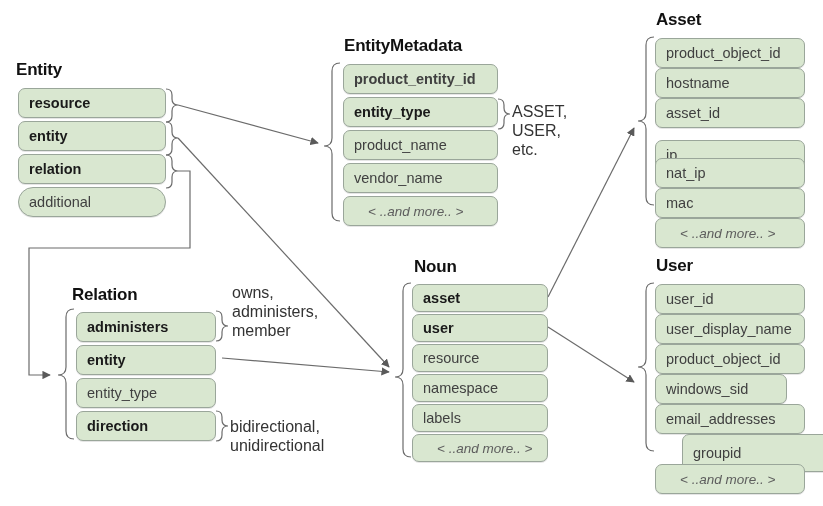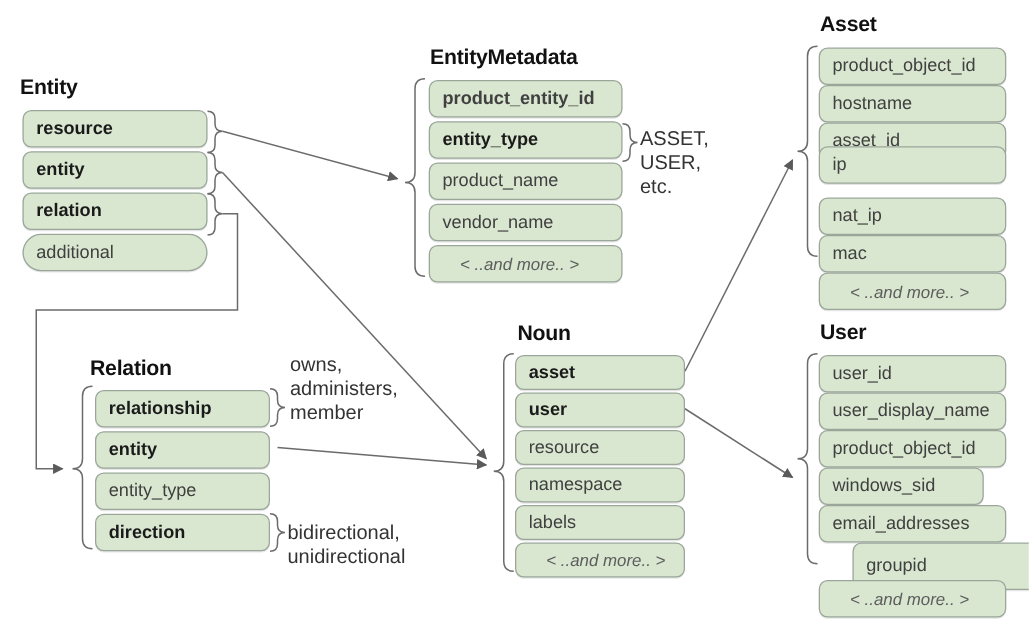--- a/index.html
+++ b/index.html
@@ -109,40 +109,40 @@
     <div class="field" style="left:343px;top:130px;width:155px;height:30px;">product_name</div>
     <div class="field" style="left:343px;top:163px;width:155px;height:30px;">vendor_name</div>
     <div class="field more" style="left:343px;top:196px;width:155px;height:30px;">&lt; ..and more.. &gt;</div>
   </div>
 
   <div class="group">
     <div class="group-title" style="left:656px;top:10px;">Asset</div>
     <div class="field" style="left:655px;top:38px;width:150px;height:30px;">product_object_id</div>
     <div class="field" style="left:655px;top:68px;width:150px;height:30px;">hostname</div>
     <div class="field" style="left:655px;top:98px;width:150px;height:30px;">asset_id</div>
-    <div class="field" style="left:655px;top:117px;width:150px;height:30px;text-align:center;">ip</div>
+    <div class="field" style="left:655px;top:140px;width:150px;height:30px;text-align:center;">ip</div>
     <div class="field" style="left:655px;top:158px;width:150px;height:30px;">nat_ip</div>
     <div class="field" style="left:655px;top:188px;width:150px;height:30px;">mac</div>
     <div class="field more" style="left:655px;top:218px;width:150px;height:30px;">&lt; ..and more.. &gt;</div>
   </div>
 
   <div class="group">
     <div class="group-title" style="left:656px;top:256px;">User</div>
     <div class="field" style="left:655px;top:284px;width:150px;height:30px;">user_id</div>
     <div class="field" style="left:655px;top:314px;width:150px;height:30px;">user_display_name</div>
     <div class="field" style="left:655px;top:344px;width:150px;height:30px;">product_object_id</div>
     <div class="field" style="left:655px;top:374px;width:132px;height:30px;">windows_sid</div>
     <div class="field" style="left:655px;top:404px;width:150px;height:30px;">email_addresses</div>
     <div class="field" style="left:682px;top:434px;width:150px;height:38px;">groupid</div>
     <div class="field more" style="left:655px;top:464px;width:150px;height:30px;">&lt; ..and more.. &gt;</div>
   </div>
 
   <div class="group">
     <div class="group-title" style="left:72px;top:285px;">Relation</div>
-    <div class="field bold" style="left:76px;top:312px;width:140px;height:30px;">relationship</div>
+    <div class="field bold" style="left:76px;top:312px;width:140px;height:30px;">administers</div>
     <div class="field bold" style="left:76px;top:345px;width:140px;height:30px;">entity</div>
     <div class="field" style="left:76px;top:378px;width:140px;height:30px;">entity_type</div>
     <div class="field bold" style="left:76px;top:411px;width:140px;height:30px;">direction</div>
   </div>
 
   <div class="group">
     <div class="group-title" style="left:414px;top:257px;">Noun</div>
     <div class="field bold" style="left:412px;top:284px;width:136px;height:28px;">asset</div>
     <div class="field bold" style="left:412px;top:314px;width:136px;height:28px;">user</div>
     <div class="field" style="left:412px;top:344px;width:136px;height:28px;">resource</div>

